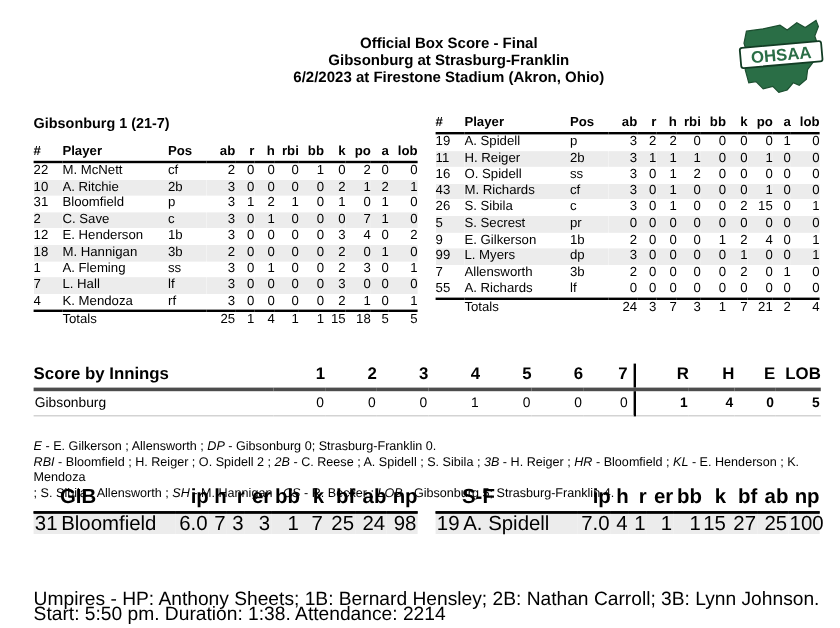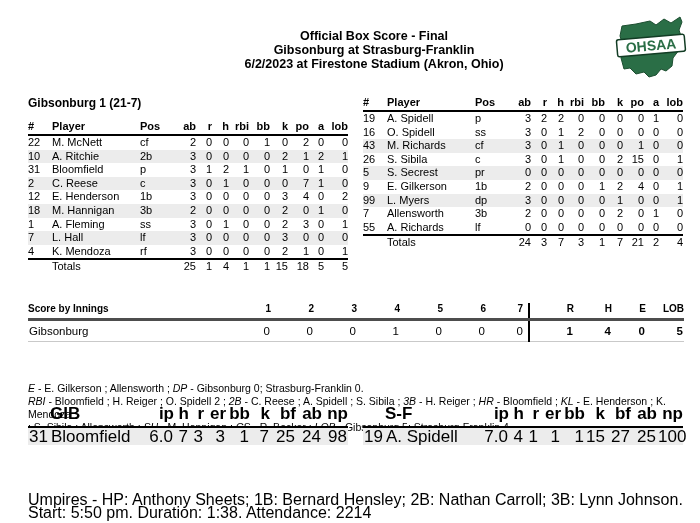--- a/index.html
+++ b/index.html
@@ -18,29 +18,29 @@
   table { border-collapse:collapse; width:100%; table-layout:fixed; }
   .bat { font-size:11px; }
   .bat th { border-bottom:2px solid #000; padding:0 0 2px 0; font-size:11px; }
   .bat td { padding:0; line-height:13.6px; height:13.6px; white-space:nowrap; overflow:hidden; }
   .L { text-align:left; } .R { text-align:right; }
   .stripe { background:#ececec; }
   .totals-row td { border-top:2px solid #000; }
 
   .innings-section { position:absolute; top:303px; left:28px; width:656px; }
   .inn { font-size:11.5px; }
-  .inn th { border-bottom:3px solid #4d4d4d; padding:0 0 4px 0; font-size:10px; }
+  .inn th { border-bottom:3px solid #4d4d4d; padding:0 0 4px 0; font-size:14px; }
   .inn td { line-height:18px; height:18px; }
   .inn tbody tr:first-child td { border-bottom:1px solid #c9c9c9; }
   .bar { border-right:2px solid #000; }
   .inn .bar { padding-right:5px; }
   .sum { font-weight:bold; }
 
   .notes { position:absolute; top:366px; left:28px; width:662px;
-           font-size:10.5px; line-height:13px;margin-top:16px; }
+           font-size:10.5px; line-height:13px; }
   .it { font-style:italic; }
 
   .pitch-away { position:absolute; top:404px; left:28px;  width:320px; }
   .pitch-home { position:absolute; top:404px; left:363px; width:320px; }
   .pit { font-size:17px; }
   .pit th { border-bottom:2px solid #000; padding:0 0 2px 0; }
   .pit td { line-height:15px; height:15px; }
   .pit tbody tr { background:#ececec; }
 
   .footer1 { position:absolute; top:452px; left:28px; width:660px;
@@ -138,21 +138,21 @@
             <td class="R">2</td>
             <td class="R">1</td>
             <td class="R">0</td>
             <td class="R">1</td>
             <td class="R">0</td>
             <td class="R">1</td>
             <td class="R">0</td>
           </tr>
           <tr class="stripe">
             <td class="L">2</td>
-            <td class="L">C. Reese</td>
+            <td class="L">C. Save</td>
             <td class="L">c</td>
             <td class="R">3</td>
             <td class="R">0</td>
             <td class="R">1</td>
             <td class="R">0</td>
             <td class="R">0</td>
             <td class="R">0</td>
             <td class="R">7</td>
             <td class="R">1</td>
             <td class="R">0</td>
@@ -285,20 +285,34 @@
             <td class="L">A. Spidell</td>
             <td class="L">p</td>
             <td class="R">3</td>
             <td class="R">2</td>
             <td class="R">2</td>
             <td class="R">0</td>
             <td class="R">0</td>
             <td class="R">0</td>
             <td class="R">0</td>
             <td class="R">1</td>
+            <td class="R">0</td>
+          </tr>
+          <tr class="stripe">
+            <td class="L">11</td>
+            <td class="L">H. Reiger</td>
+            <td class="L">2b</td>
+            <td class="R">3</td>
+            <td class="R">1</td>
+            <td class="R">1</td>
+            <td class="R">1</td>
+            <td class="R">0</td>
+            <td class="R">0</td>
+            <td class="R">1</td>
+            <td class="R">0</td>
             <td class="R">0</td>
           </tr>
           <tr>
             <td class="L">16</td>
             <td class="L">O. Spidell</td>
             <td class="L">ss</td>
             <td class="R">3</td>
             <td class="R">0</td>
             <td class="R">1</td>
             <td class="R">2</td>

